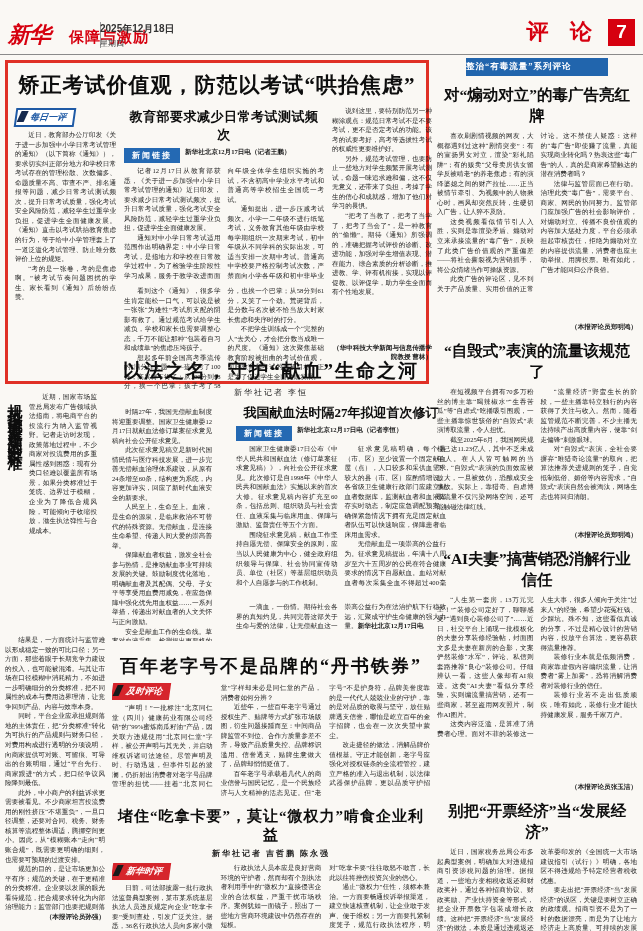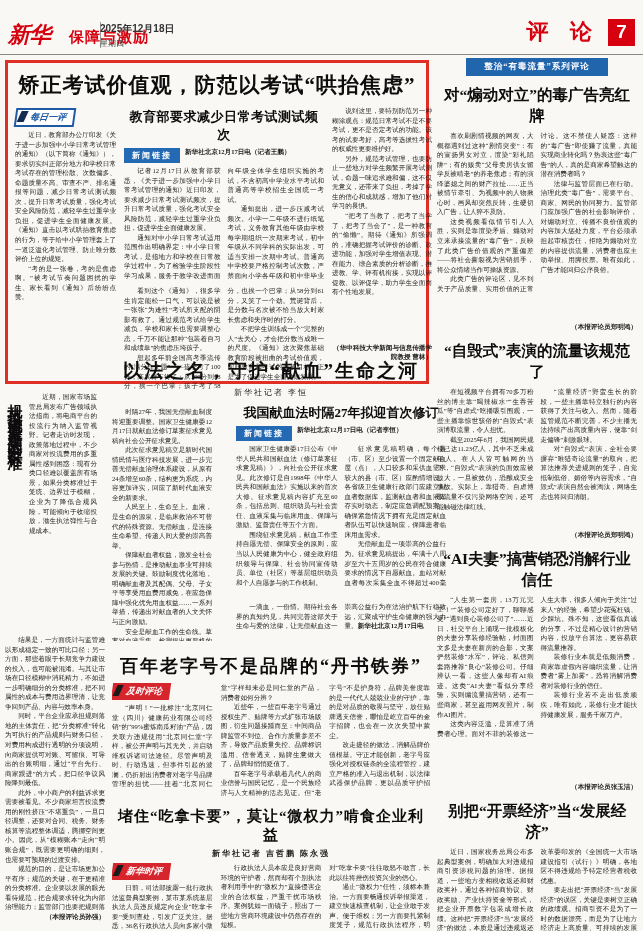--- a/index.html
+++ b/index.html
@@ -26,21 +26,21 @@
   .cols3{column-count:3;column-gap:8px;}
   .sig{text-align:right;font-weight:bold;font-size:6.6px;margin-top:2px;}
   .dl{font-weight:bold;}
 
   
   .badge-outline{position:relative;display:inline-block;transform:skewX(-8deg);border:2px solid #1f5aa5;background:#fff;color:#1f5aa5;font-weight:bold;font-style:italic;font-size:9px;padding:1px 7px 1px 13px;white-space:nowrap;}
   .badge-outline::before{content:"";position:absolute;left:2px;top:1px;width:7px;height:11px;background:#16294e;transform:skewX(-18deg);}
   .badge-red{position:relative;display:inline-block;transform:skewX(-8deg);background:#d6252c;color:#fff;font-weight:bold;font-style:italic;font-size:9px;padding:2px 8px 2px 14px;white-space:nowrap;}
   .badge-red::before{content:"";position:absolute;left:3px;top:2px;width:6px;height:11px;background:#1a1a1a;transform:skewX(-18deg);}
   .badge-link{display:inline-block;background:#2469b3;color:#fff;font-weight:bold;font-size:8px;padding:2px 8px;letter-spacing:2px;font-family:"Liberation Sans",sans-serif;}
-  .series-badge{display:block;margin:0 auto;width:142px;text-align:center;background:#2165ad;color:#fff;font-size:8.5px;font-weight:bold;padding:3px 0;letter-spacing:1px;}
+  .series-badge{display:block;margin:0 auto;width:142px;text-align:left;background:#2165ad;color:#fff;font-size:8.5px;font-weight:bold;padding:3px 0;letter-spacing:1px;}
 
   
   .main-box{position:absolute;left:5px;top:60px;width:424px;height:324px;border:3px solid #e03026;background:#faf8f4;box-sizing:border-box;padding:5px 7px;}
   .main-head{font-size:21px;font-weight:bold;text-align:center;letter-spacing:1px;color:#0d0d0d;margin:3px 0 7px 0;}
   .main-content{display:flex;gap:8px;}
   .mc1{width:101px;flex:none;}
   .mc2{width:200px;flex:none;}
   .mc3{width:100px;flex:none;}
   .sub-head{font-size:13px;font-weight:bold;text-align:center;letter-spacing:0.5px;margin:2px 0 4px 0;color:#0d0d0d;}
   .sub-byline{font-size:6.6px;font-weight:bold;line-height:1.35;}

